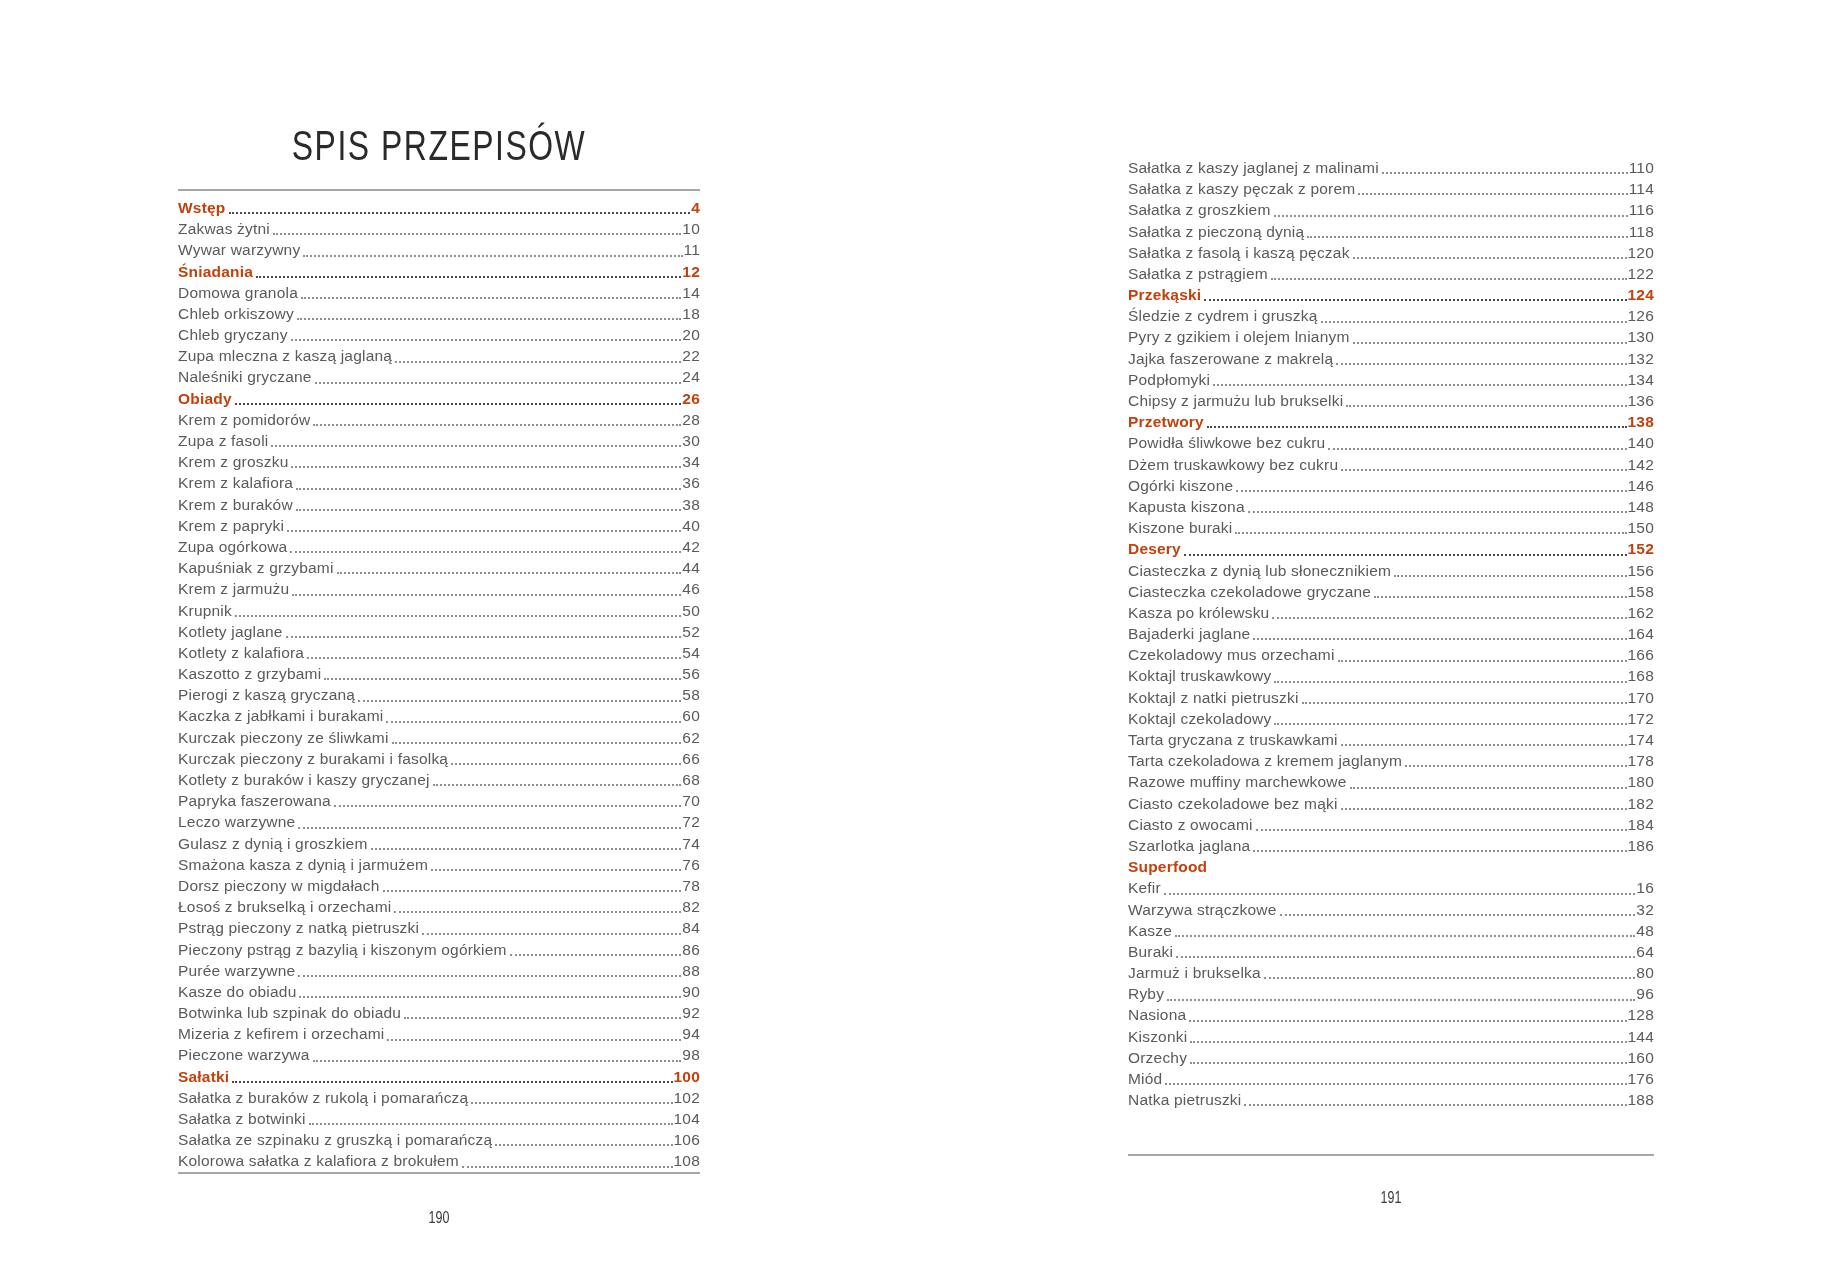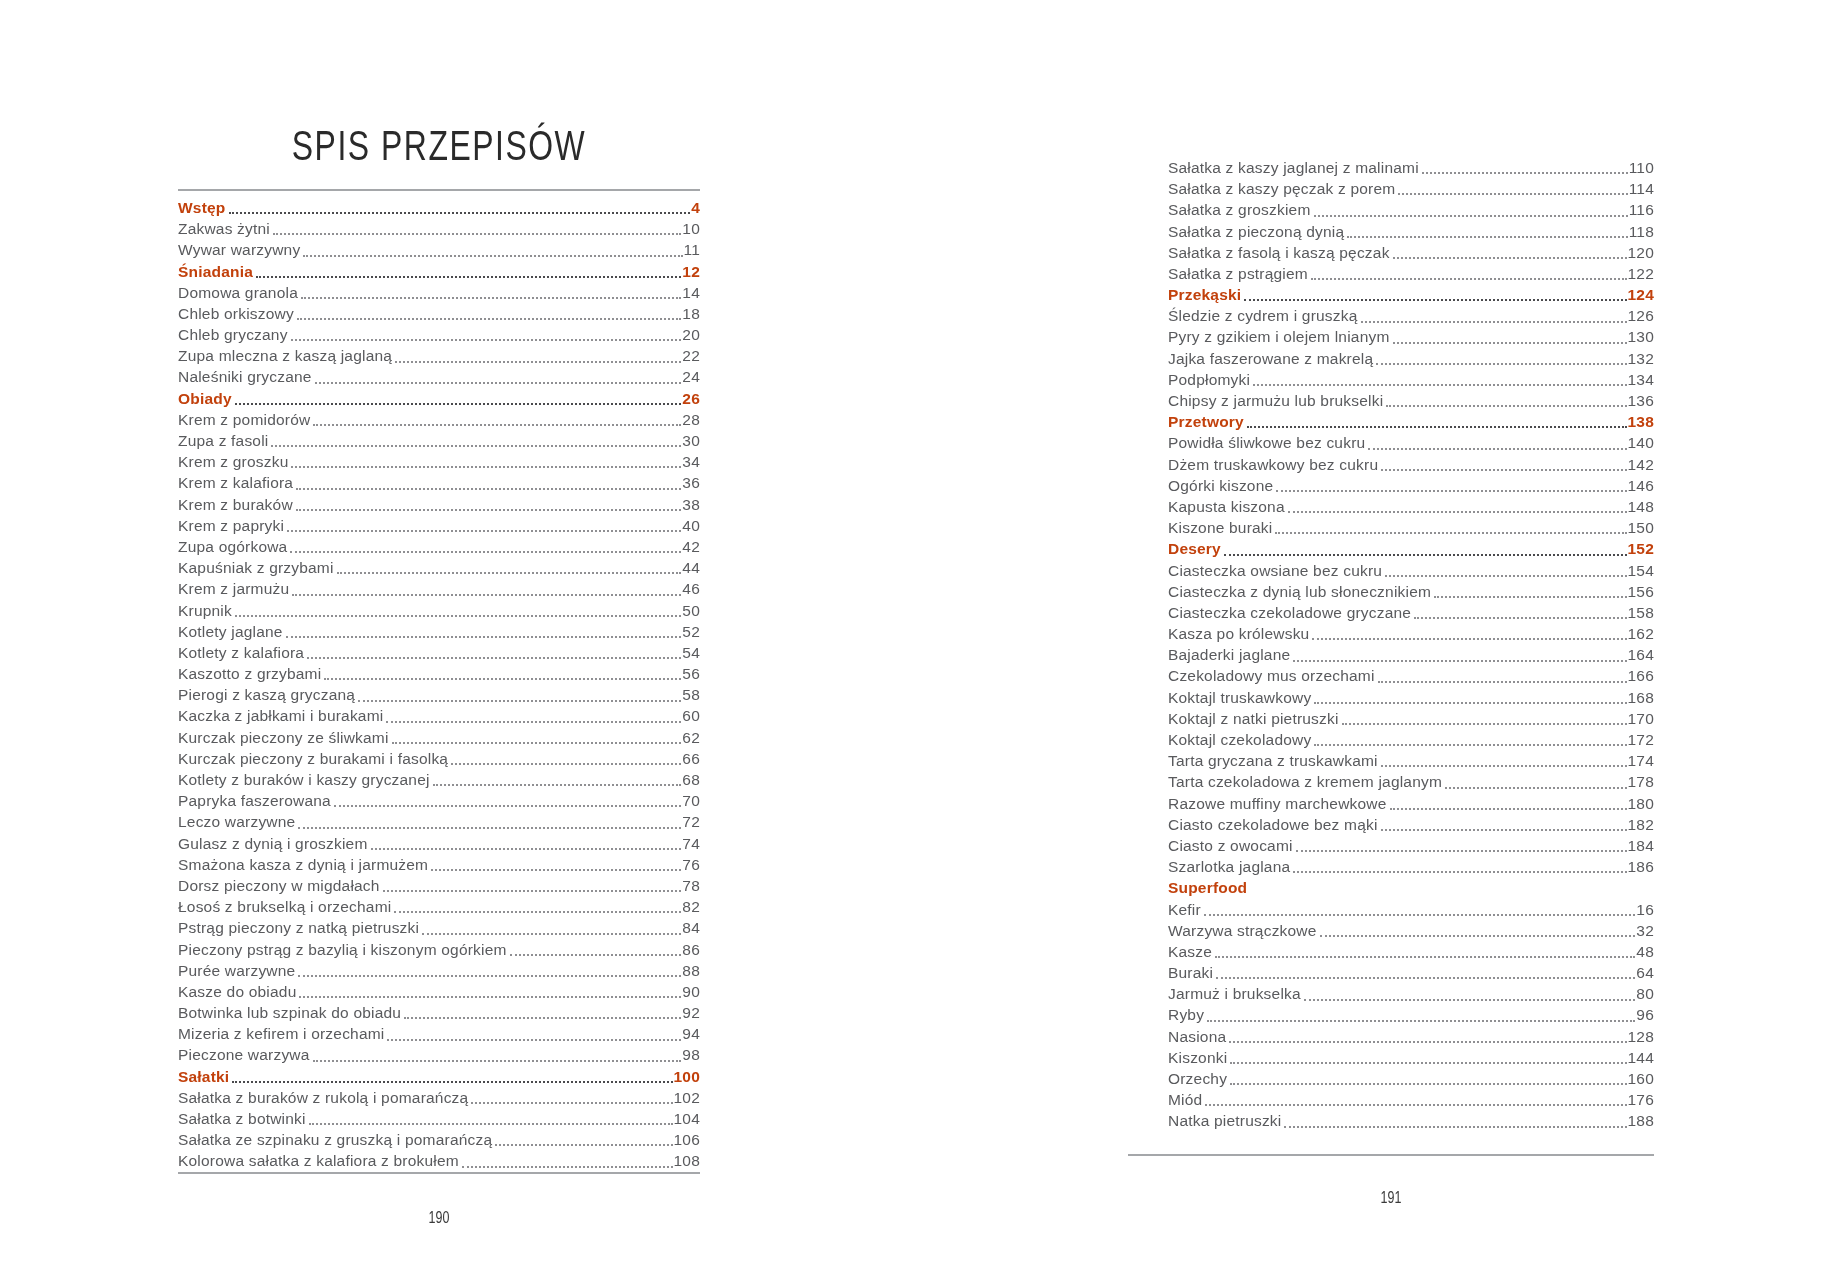--- a/index.html
+++ b/index.html
@@ -22,21 +22,21 @@
     transform:scaleX(0.76);
     white-space:nowrap;
   }
   .rule{position:absolute;left:0;right:0;height:2px;background:#a5a7aa;}
   .rule-top-left{top:169px;}
   .rule-bottom-left{top:1152px;}
   .rule-bottom-right{top:1154px;}
 
   .entries{position:absolute;left:0;right:0;}
   .entries-left{top:177px;}
-  .entries-right{top:157px;margin-left:40px;}
+  .entries-right{top:157px;}
 
   .row{
     display:flex;align-items:flex-end;
     height:21.2px;
     font-size:15.5px;color:#595a5d;
     letter-spacing:0.2px;
   }
   .row .label{white-space:nowrap;line-height:21.2px;}
   .row .dots{
     flex:1 1 auto;min-width:8px;
@@ -389,25 +389,20 @@
           <span class="label">Kiszone buraki</span>
           <span class="dots"></span>
           <span class="num">150</span>
         </div>
         <div class="row bold">
           <span class="label">Desery</span>
           <span class="dots"></span>
           <span class="num">152</span>
         </div>
         <div class="row">
-          <span class="label">Ciasteczka owsiane bez cukru</span>
-          <span class="dots"></span>
-          <span class="num">154</span>
-        </div>
-        <div class="row">
           <span class="label">Ciasteczka z dynią lub słonecznikiem</span>
           <span class="dots"></span>
           <span class="num">156</span>
         </div>
         <div class="row">
           <span class="label">Ciasteczka czekoladowe gryczane</span>
           <span class="dots"></span>
           <span class="num">158</span>
         </div>
         <div class="row">

